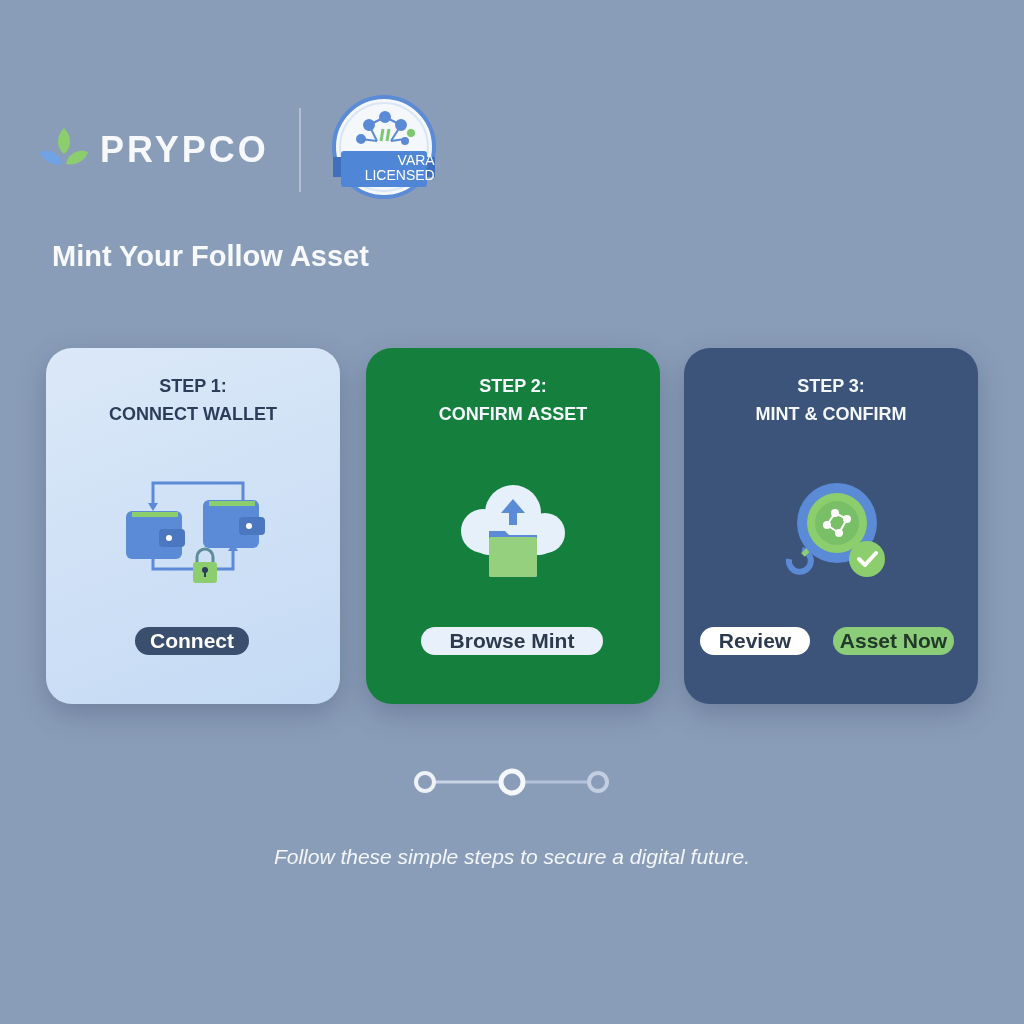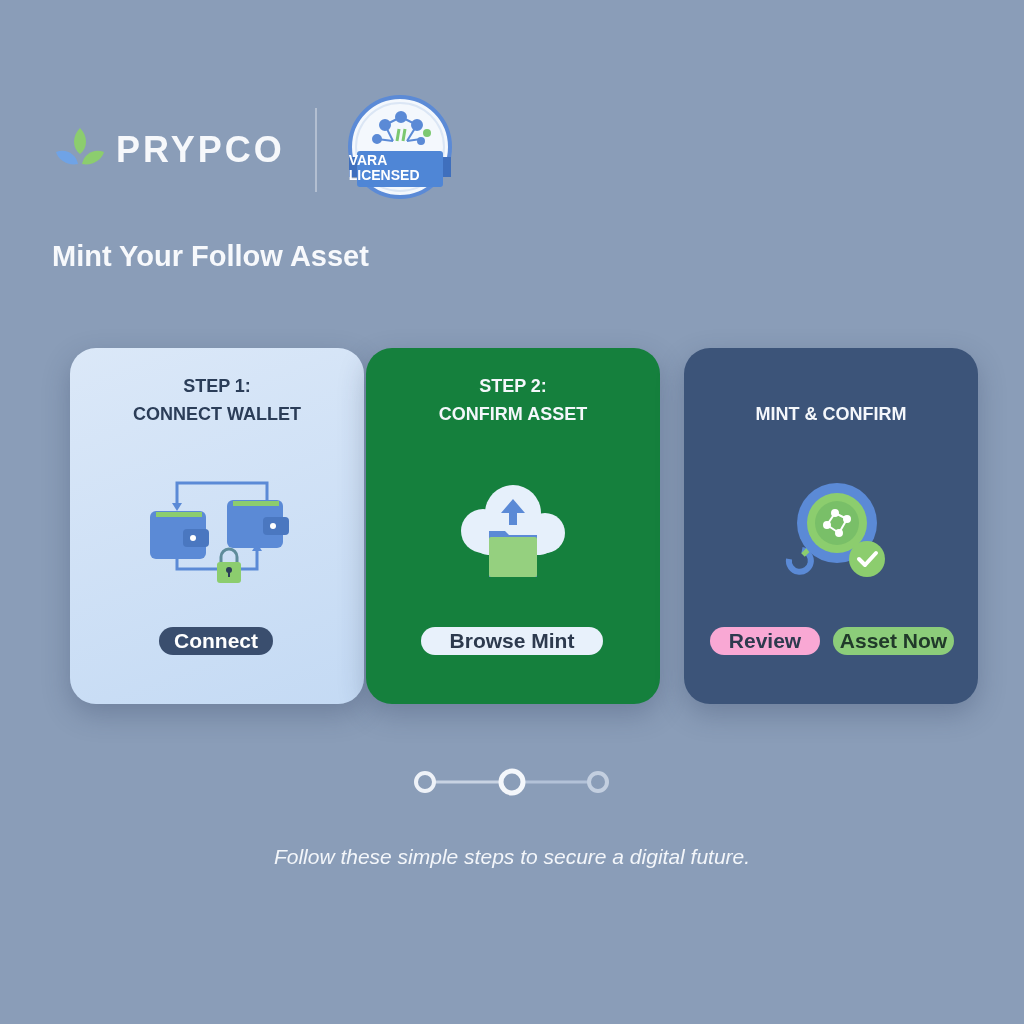--- a/index.html
+++ b/index.html
@@ -3,49 +3,49 @@
 <meta charset="utf-8">
 <style>
   * { box-sizing: border-box; margin: 0; padding: 0; }
   html, body { width: 1024px; height: 1024px; overflow: hidden; }
   body {
     background: #8a9db8;
     font-family: "Liberation Sans", "DejaVu Sans", sans-serif;
     position: relative;
     color: #fff;
   }
-  .header { position: absolute; left: 54px; top: 95px; height: 110px; display: flex; align-items: center; }
+  .header { position: absolute; left: 38px; top: 95px; height: 110px; display: flex; align-items: center; }
   .brand { display: flex; align-items: center; }
   .brand-logo { width: 52px; height: 52px; margin-right: 10px; }
   .brand-name { font-size: 36px; font-weight: 600; letter-spacing: 3px; color: #f6f8fb; }
   .divider { width: 2px; height: 84px; background: rgba(255,255,255,0.35); margin: 0 24px 0 30px; }
   .badge { width: 118px; height: 110px; position: relative; }
-  .badge-text { position: absolute; left: 8px; right: 8px; top: 58px; text-align: left; font-size: 14px; font-weight: 700; line-height: 15px; color: #fff; }
+  .badge-text { position: absolute; left: 8px; right: 8px; top: 58px; text-align: right; font-size: 14px; font-weight: 400; line-height: 15px; color: #fff; }
   .page-title { position: absolute; left: 52px; top: 240px; font-size: 29px; font-weight: 700; color: #f7f9fc; }
   .card {
     position: absolute; top: 348px; width: 294px; height: 356px; border-radius: 26px;
     box-shadow: 0 10px 28px rgba(40,55,85,0.28);
   }
-  .card-1 { left: 46px; background: linear-gradient(160deg, #dbe8f8, #c4daf4); margin-left: 24px; }
+  .card-1 { left: 46px; background: linear-gradient(160deg, #dbe8f8, #c4daf4); }
   .card-2 { left: 366px; background: #15803d; }
   .card-3 { left: 684px; background: #3c5479; }
   .step-label, .step-title { position: absolute; left: 0; right: 0; text-align: center; font-weight: 700; font-size: 18px; }
   .step-label { top: 28px; }
   .step-title { top: 56px; }
   .card-1 .step-label, .card-1 .step-title { color: #2b3d58; }
   .card-2 .step-label, .card-2 .step-title, .card-3 .step-label, .card-3 .step-title { color: #f4f7fb; }
   .icon-wrap { position: absolute; left: 0; right: 0; top: 125px; display: flex; justify-content: center; }
   .btn {
     position: absolute; top: 279px; height: 28px; border-radius: 21px; border: none;
     font-family: "Liberation Sans", "DejaVu Sans", sans-serif; font-size: 21px; font-weight: 700;
     display: flex; align-items: center; justify-content: center; cursor: pointer;
   }
   .btn-connect { left: 89px; width: 114px; background: #3a4e6e; color: #fff; }
   .btn-browse { left: 55px; width: 182px; background: #e8f1fb; color: #2d3a4e; }
-  .btn-review { left: 26px; width: 110px; background: #f9a8d4; color: #2d3a4e; }
+  .btn-review { left: 16px; width: 110px; background: #ffffff; color: #2d3a4e; }
   .btn-mint { left: 149px; width: 121px; background: #8ccd7a; color: #213a2a; }
   .progress { position: absolute; left: 413px; top: 768px; width: 200px; height: 28px; }
   .footer-text { position: absolute; left: 0; right: 0; top: 845px; text-align: center; font-size: 21px; color: #f3f6fa; font-style: italic; }
 </style>
 </head>
 <body>
 
 <div class="header">
   <div class="brand">
     <svg class="brand-logo" viewBox="0 0 52 52">
@@ -127,20 +127,21 @@
       </g>
       <polygon points="80,26 92,40 84,40 84,52 76,52 76,40 68,40" fill="#5b8ad6"></polygon>
       <path d="M56 58 H72 L76 62 H104 V104 H56 Z" fill="#5b8ad6"></path>
       <rect x="56" y="64" width="48" height="40" rx="2" fill="#95d07f"></rect>
     </svg>
   </div>
   <button class="btn btn-browse">Browse Mint</button>
 </div>
 
 <div class="card card-3">
+  <div class="step-label">STEP 3:</div>
   <div class="step-title">MINT &amp; CONFIRM</div>
   <div class="icon-wrap">
     <svg width="160" height="120" viewBox="0 0 160 120">
       <path d="M38 86 a11 11 0 1 0 13 -9" fill="none" stroke="#5b8ad6" stroke-width="6"></path>
       <line x1="52" y1="82" x2="66" y2="68" stroke="#8ccd6e" stroke-width="5"></line>
       <circle cx="86" cy="50" r="40" fill="#5b8ad6"></circle>
       <circle cx="86" cy="50" r="30" fill="#8ccd6e"></circle>
       <circle cx="86" cy="50" r="22" fill="#79bf68"></circle>
       <g fill="#fff" stroke="#fff" stroke-width="2">
         <line x1="76" y1="52" x2="84" y2="40"></line>

